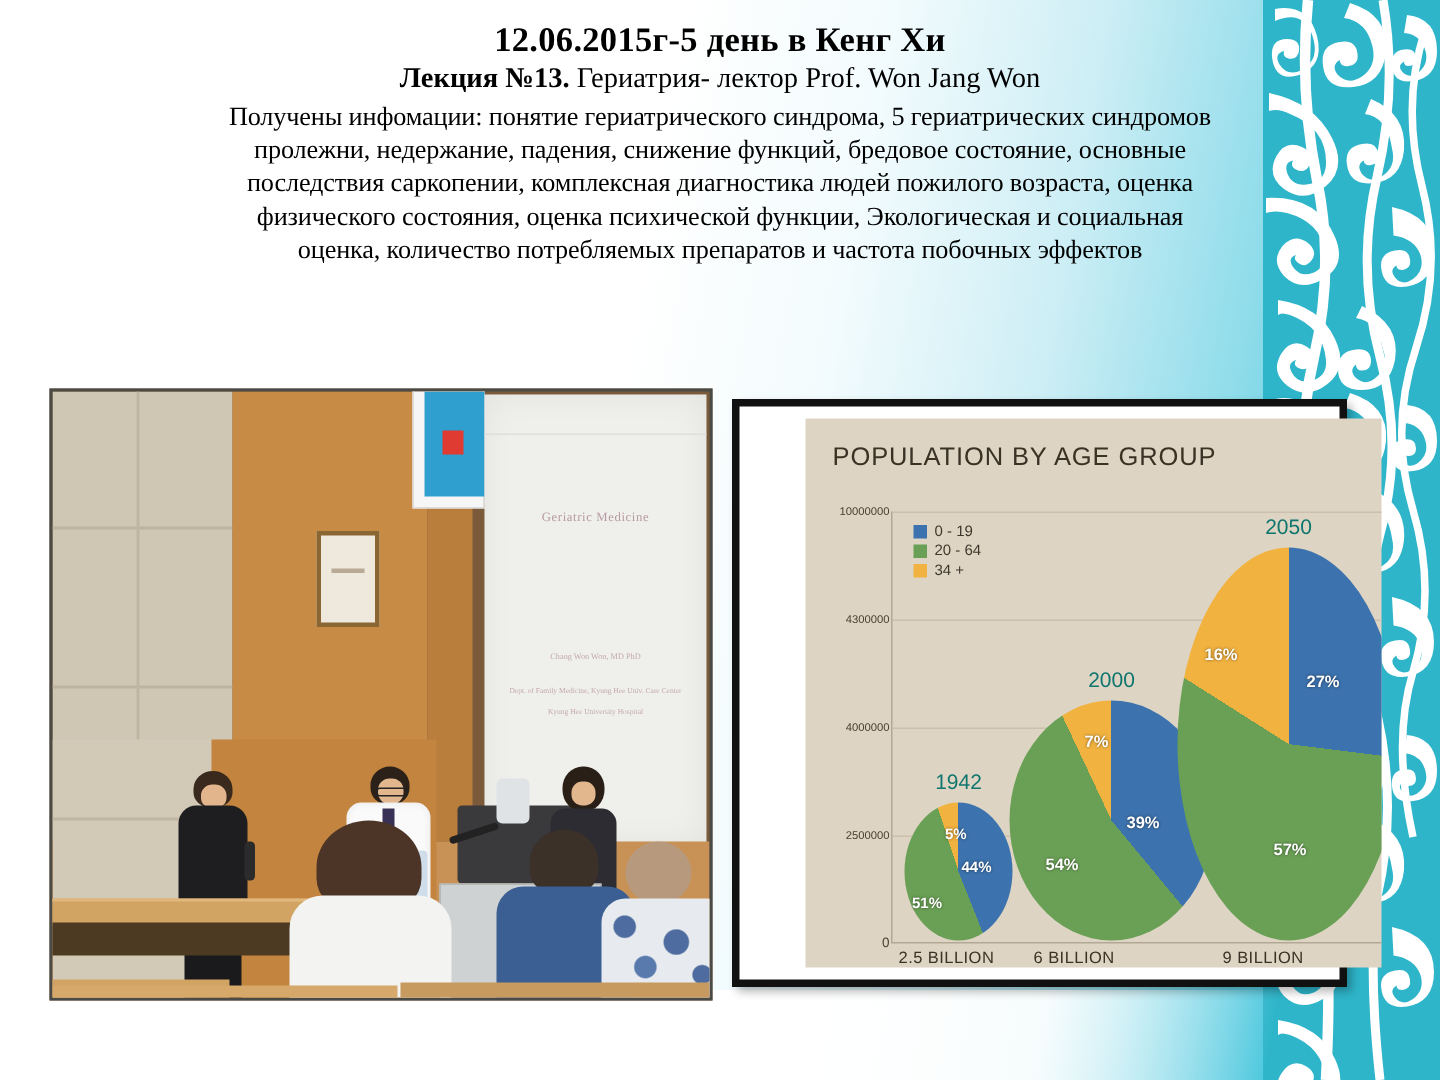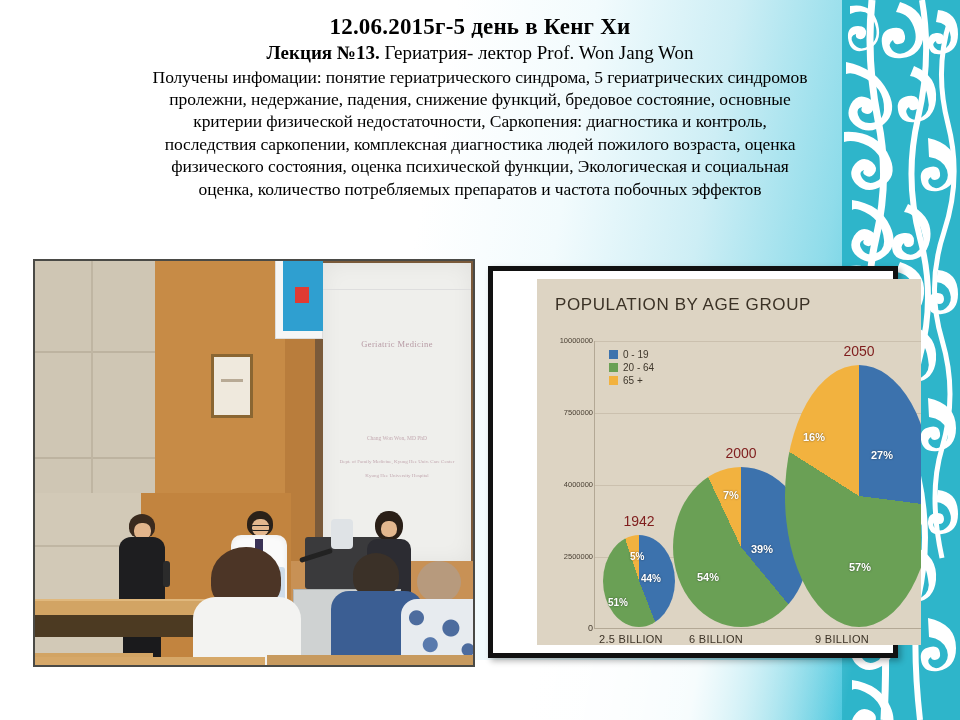--- a/index.html
+++ b/index.html
@@ -149,21 +149,21 @@
   #xaxis{position:absolute;left:57px;top:349px;width:337px;height:1px;background:#b3a895;}
   #legend{position:absolute;left:72px;top:70px;}
   .leg-row{display:flex;align-items:center;margin-bottom:2px;}
   .leg-sw{width:9px;height:9px;margin-right:5px;}
   .leg-lab{font-family:"Liberation Sans", sans-serif;font-size:10px;color:#3f372c;}
   .pie-wrap{position:absolute;}
   .pie{border-radius:50%;position:absolute;left:0;top:0;}
   .pie-year{
     position:absolute;width:100%;text-align:center;
     font-family:"Liberation Sans", sans-serif;
-    font-size:14px;color:#7f1d1d;
+    font-size:14px;color:#0f766e;
   }
   .slice-lab{
     position:absolute;color:#ffffff;font-weight:bold;
     font-family:"Liberation Sans", sans-serif;
     text-shadow:0 0 2px rgba(0,0,0,.55);
   }
   .xlab{
     position:absolute;top:354px;
     font-family:"Liberation Sans", sans-serif;
     font-size:11px;color:#3b3226;letter-spacing:.3px;
@@ -245,21 +245,20 @@
   <div id="bottomwash"></div>
 
   <div id="titleblock">
     <div class="t-main">12.06.2015г-5 день в Кенг Хи</div>
     <div class="t-sub">
       <b>Лекция №13.</b><span> Гериатрия- лектор  Prof. Won Jang Won</span>
     </div>
     <div class="t-body">
       <div>Получены инфомации: понятие гериатрического синдрома, 5 гериатрических синдромов</div>
       <div>пролежни, недержание, падения, снижение функций, бредовое состояние, основные</div>
-      <div>критерии физической недостаточности, Саркопения: диагностика и контроль,</div>
       <div>последствия саркопении, комплексная диагностика людей пожилого возраста, оценка</div>
       <div>физического состояния, оценка психической функции, Экологическая и социальная</div>
       <div>оценка, количество потребляемых препаратов и частота побочных эффектов</div>
     </div>
   </div>
 
   <div id="photo">
     <div class="ph wall-stone"></div>
     <div class="ph wall-stone2"></div>
     <div class="ph wall-wood"></div>
@@ -328,40 +327,40 @@
     <div id="chartarea">
 
       <div id="chart-title">POPULATION BY AGE GROUP</div>
 
       <div class="gridline" style="top:62px;"></div>
       <div class="gridline" style="top:134px;"></div>
       <div class="gridline" style="top:206px;"></div>
       <div class="gridline" style="top:278px;"></div>
 
       <div class="ytick" style="left:0;top:57px;">10000000</div>
-      <div class="ytick" style="left:0;top:129px;">7500000</div>
+      <div class="ytick" style="left:0;top:129px;">4300000</div>
       <div class="ytick" style="left:0;top:201px;">4000000</div>
       <div class="ytick" style="left:0;top:273px;">2500000</div>
       <div class="ytick" style="left:0;top:344px;font-size:9px;">0</div>
 
       <div id="yaxis"></div>
       <div id="xaxis"></div>
 
       <div id="legend">
         <div class="leg-row">
           <span class="leg-sw" style="background:#3c72ad;"></span>
           <span class="leg-lab">0  - 19</span>
         </div>
         <div class="leg-row">
           <span class="leg-sw" style="background:#6aa055;"></span>
           <span class="leg-lab">20 - 64</span>
         </div>
         <div class="leg-row">
           <span class="leg-sw" style="background:#f2b23f;"></span>
-          <span class="leg-lab">65 +</span>
+          <span class="leg-lab">34 +</span>
         </div>
       </div>
 
       <div class="pie-wrap" style="left:66px;top:256px;width:72px;height:92px;">
         <div class="pie-year" style="top:-22px;">1942</div>
         <div class="pie" style="width:72px;height:92px;
              background:conic-gradient(from 0deg,
                  #3c72ad 0deg 158.4deg,
                  #6aa055 158.4deg 342deg,
                  #f2b23f 342deg 360deg);"></div>

